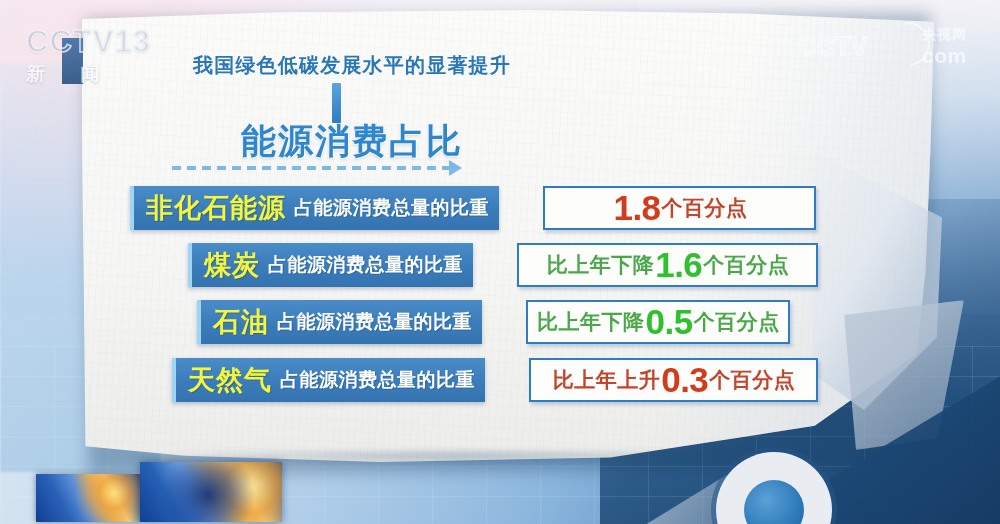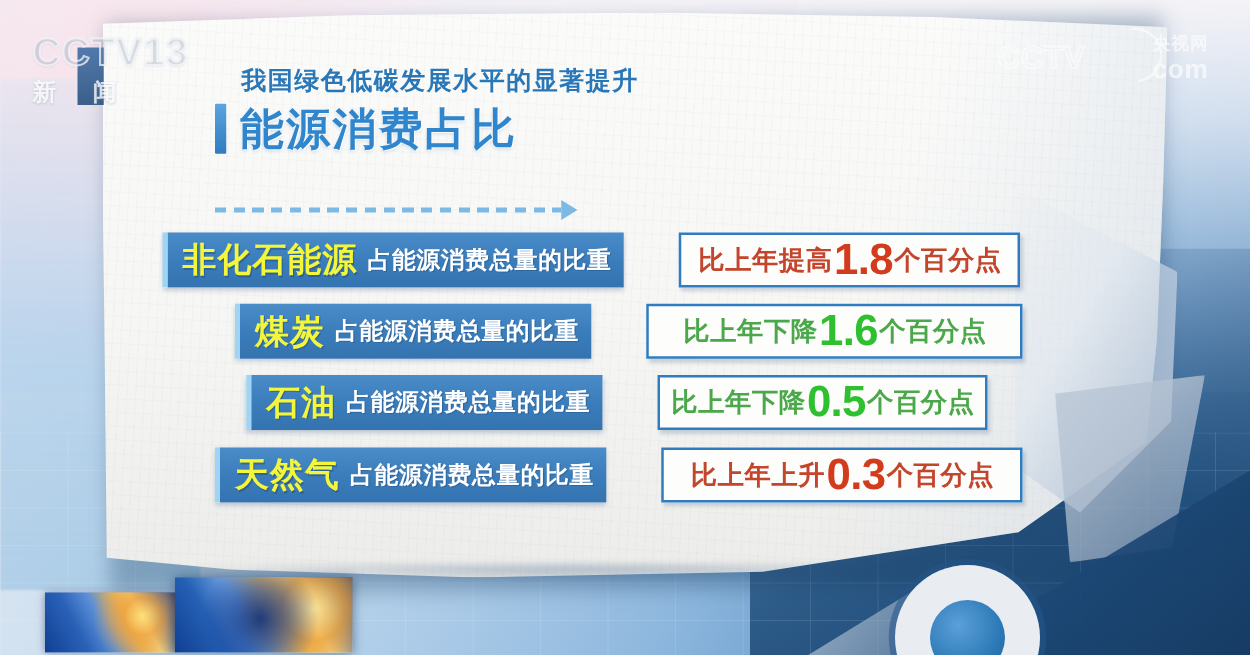--- a/index.html
+++ b/index.html
@@ -157,20 +157,21 @@
     color: rgba(255,255,255,0.0);
     -webkit-text-stroke: 1.6px rgba(240,242,246,0.92);
     line-height: 1;
     text-shadow: 0 1px 2px rgba(120,140,165,0.35);
   }
   .cctv13 .c13-sub {
     margin-top: 4px;
     font-size: 19px; font-weight: 700; letter-spacing: 12px;
     color: rgba(252,252,253,0.95);
     text-shadow: 0 1px 2px rgba(110,130,155,0.45);
+    font-family: Liberation Mono, monospace;
   }
   .c13-blue-bar {
     position: absolute; left: 62px; top: 38px;
     width: 21px; height: 46px;
     background: linear-gradient(180deg, #3f6ea5, #28507f);
     opacity: 0.9;
   }
 
   .cctvcom {
     position: absolute; right: 22px; top: 26px;
@@ -213,21 +214,21 @@
   }
   .h-line2 {
     margin-top: 3px;
     font-size: 22px; font-weight: 700; color: #2a77b8;
     letter-spacing: 1.2px; line-height: 1.15;
     text-shadow: 0 1px 0 rgba(255,255,255,0.7);
   }
   .h-big-wrap {
     position: relative;
     margin-top: 6px;
-    display: flex; align-items: flex-end;
+    display: flex; align-items: center; flex-direction: column;
   }
   .h-accent {
     width: 9px; height: 40px;
     background: linear-gradient(180deg, #5aa5de, #2f7cc0);
     margin-left: -21px; margin-right: 11px;
     border-radius: 1px;
   }
   .h-big {
     font-size: 35px; font-weight: 700; color: #2f86cc;
     letter-spacing: 2px; line-height: 1.05;
@@ -401,21 +402,20 @@
   <div class="h-arrow"></div>
 
   <div class="rows">
 
     <div class="row" style="left:130px; top:0px; width:686px;">
       <div class="row-label">
         <span class="row-key">非化石能源</span>
         <span class="row-desc">占能源消费总量的比重</span>
       </div>
       <div class="row-value c-red">
-        <span class="v-pre">比上年提高</span>
         <span class="v-num">1.8</span>
         <span class="v-post">个百分点</span>
       </div>
     </div>
 
     <div class="row" style="left:188px; top:57px; width:630px;">
       <div class="row-label">
         <span class="row-key">煤炭</span>
         <span class="row-desc">占能源消费总量的比重</span>
       </div>

